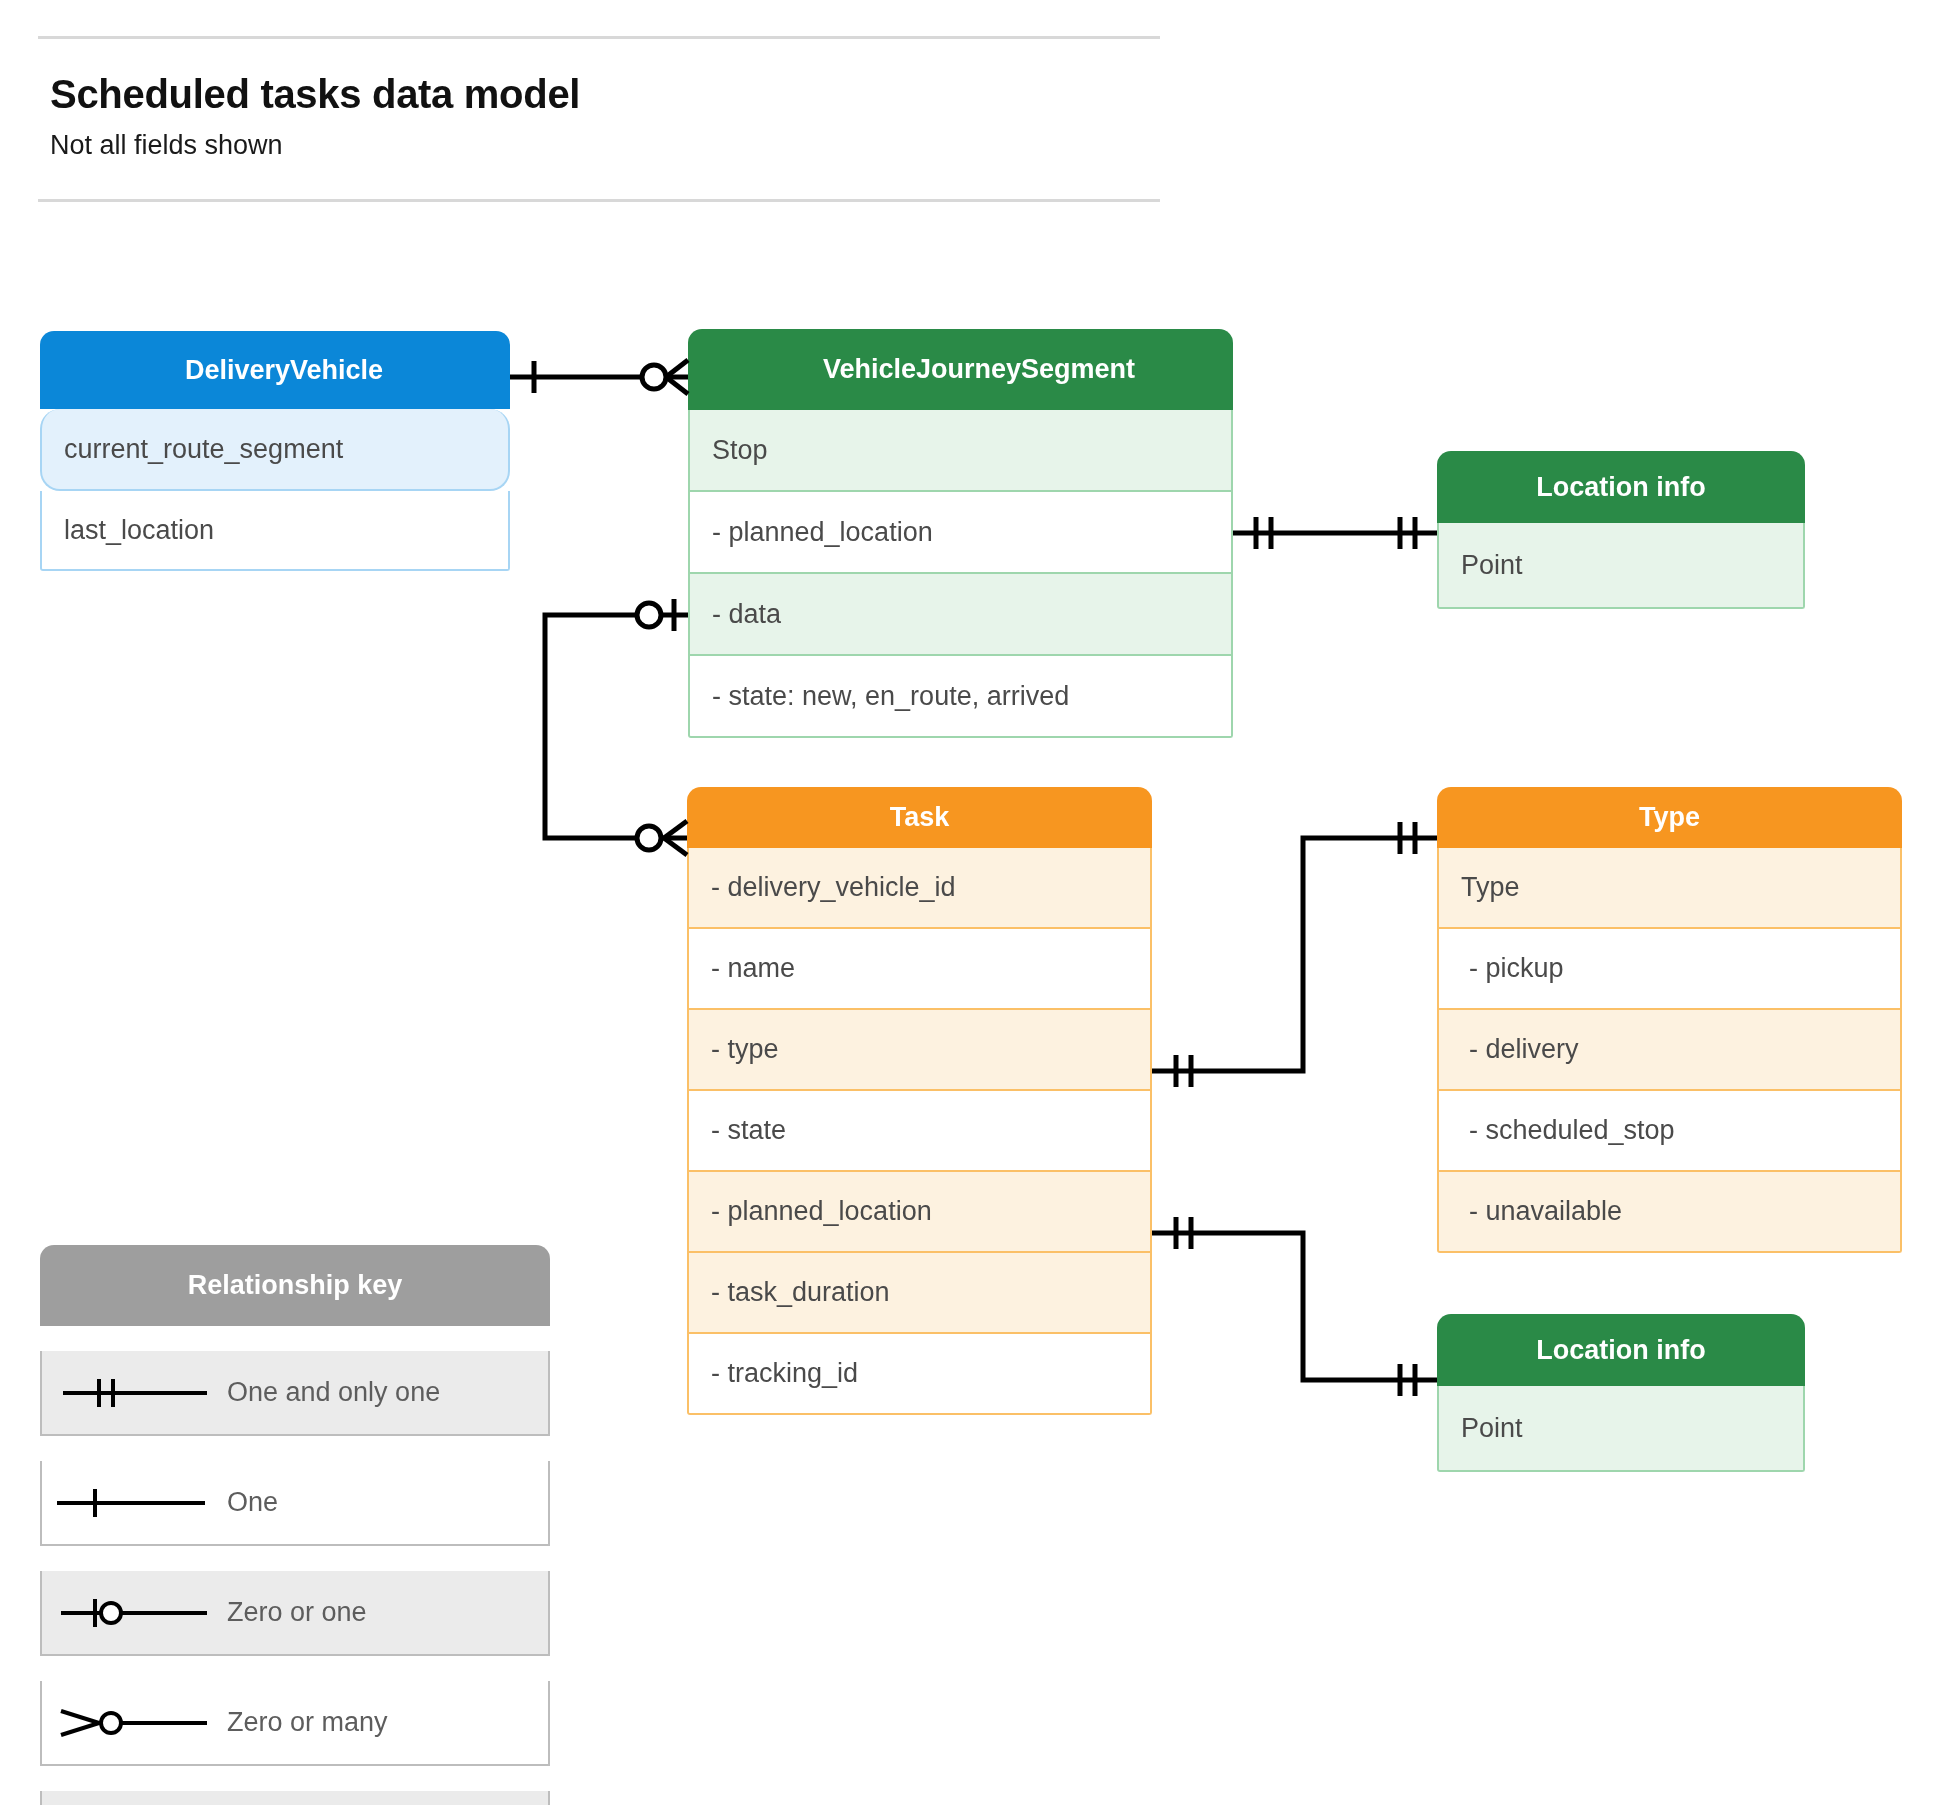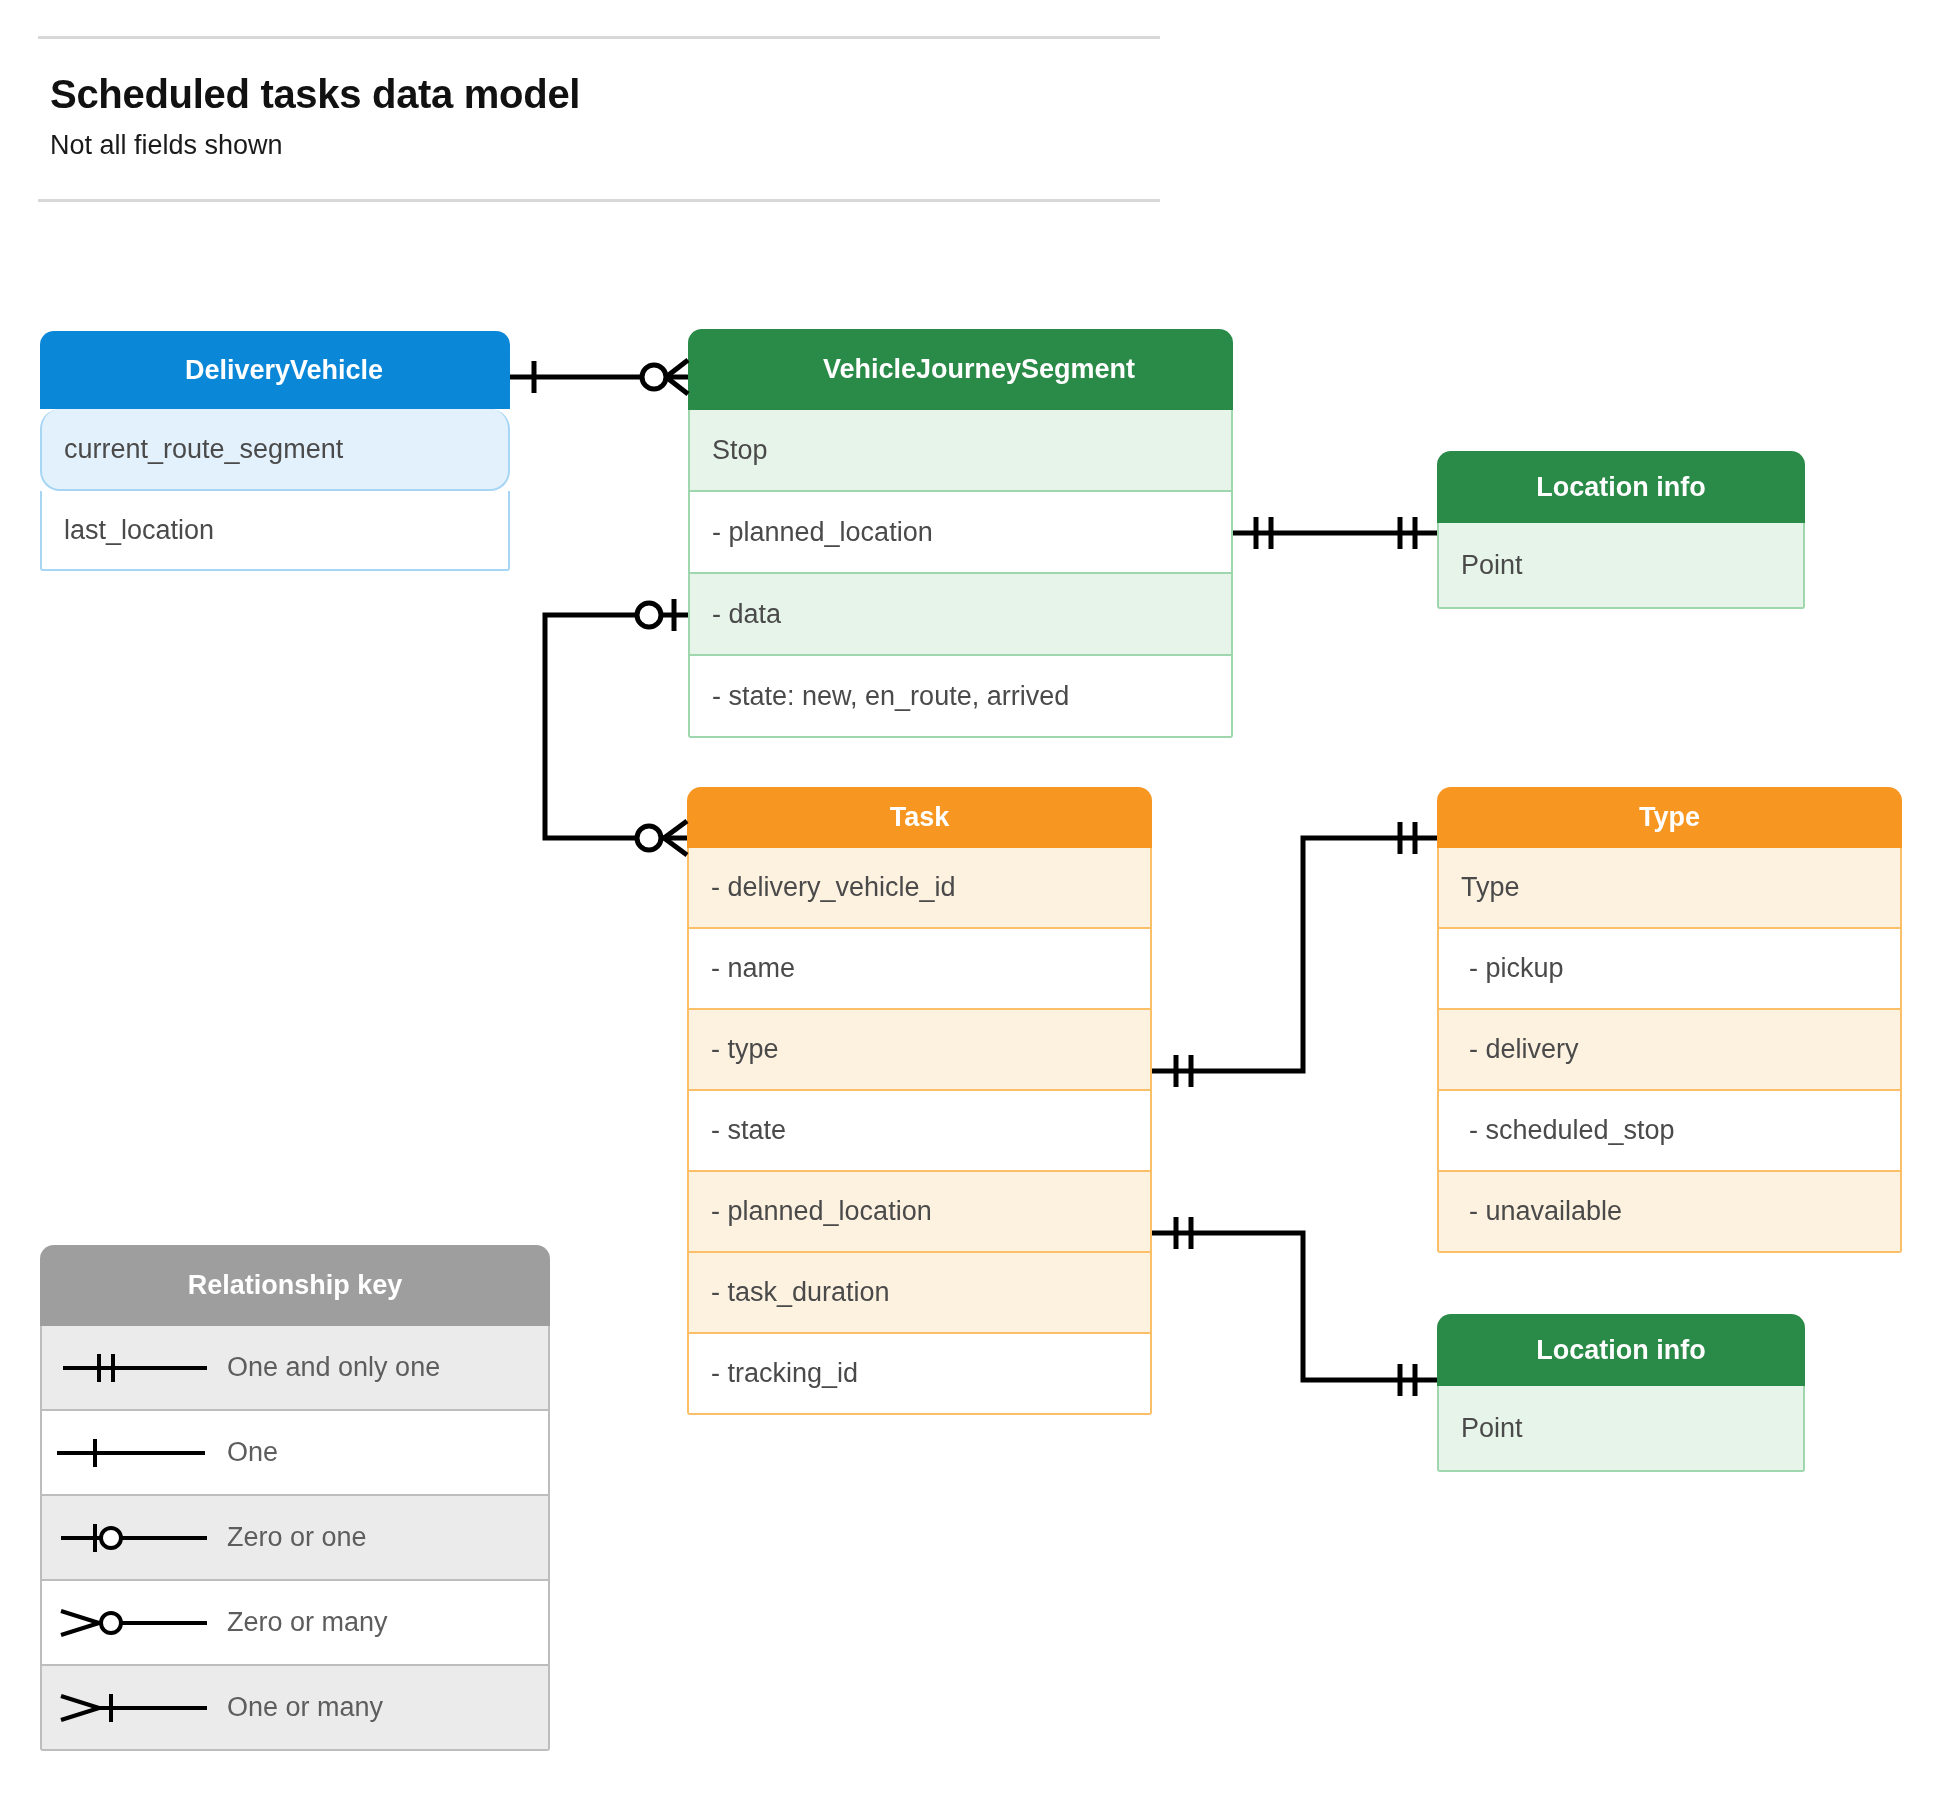--- a/index.html
+++ b/index.html
@@ -94,21 +94,21 @@
   .t-green .ent-row.pln{ background: #ffffff; }
 
   
   .t-orange .ent-header { background: #f79620; }
   .t-orange .ent-row    { border-color: #fbc067; }
   .t-orange .ent-row.alt{ background: #fdf2e0; }
   .t-orange .ent-row.pln{ background: #ffffff; }
 
   
   .t-grey .ent-header { background: #9e9e9e; }
-  .t-grey .ent-row    { border-color: #bdbdbd; }
+  .t-grey .ent-row    { border-color: #bdbdbd; margin-top: 25px; }
   .t-grey .ent-row.alt{ background: #ebebeb; }
   .t-grey .ent-row.pln{ background: #ffffff; }
 
   .ent-row:last-child { border-radius: 0 0 3px 3px; }
 
   
   .legend-row {
     justify-content: flex-start;
     padding-left: 0;
   }

